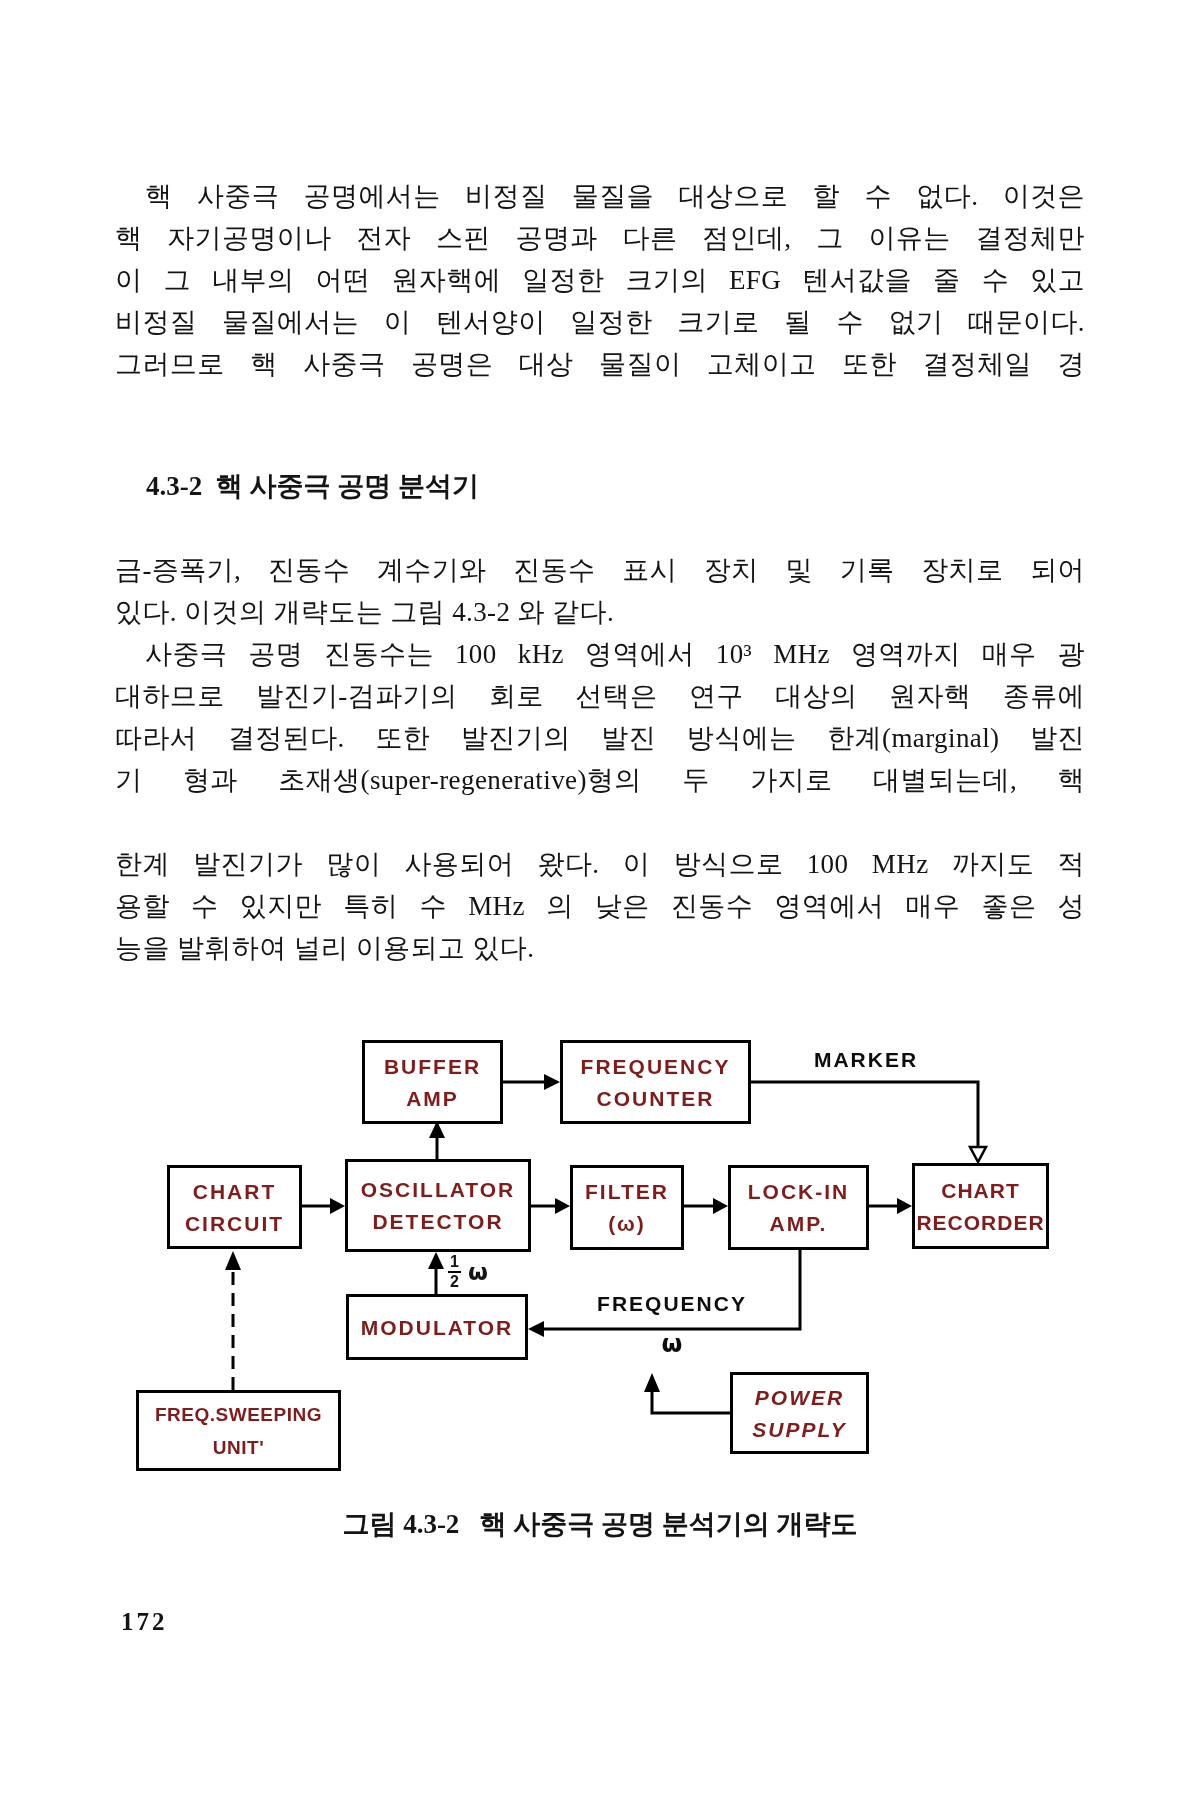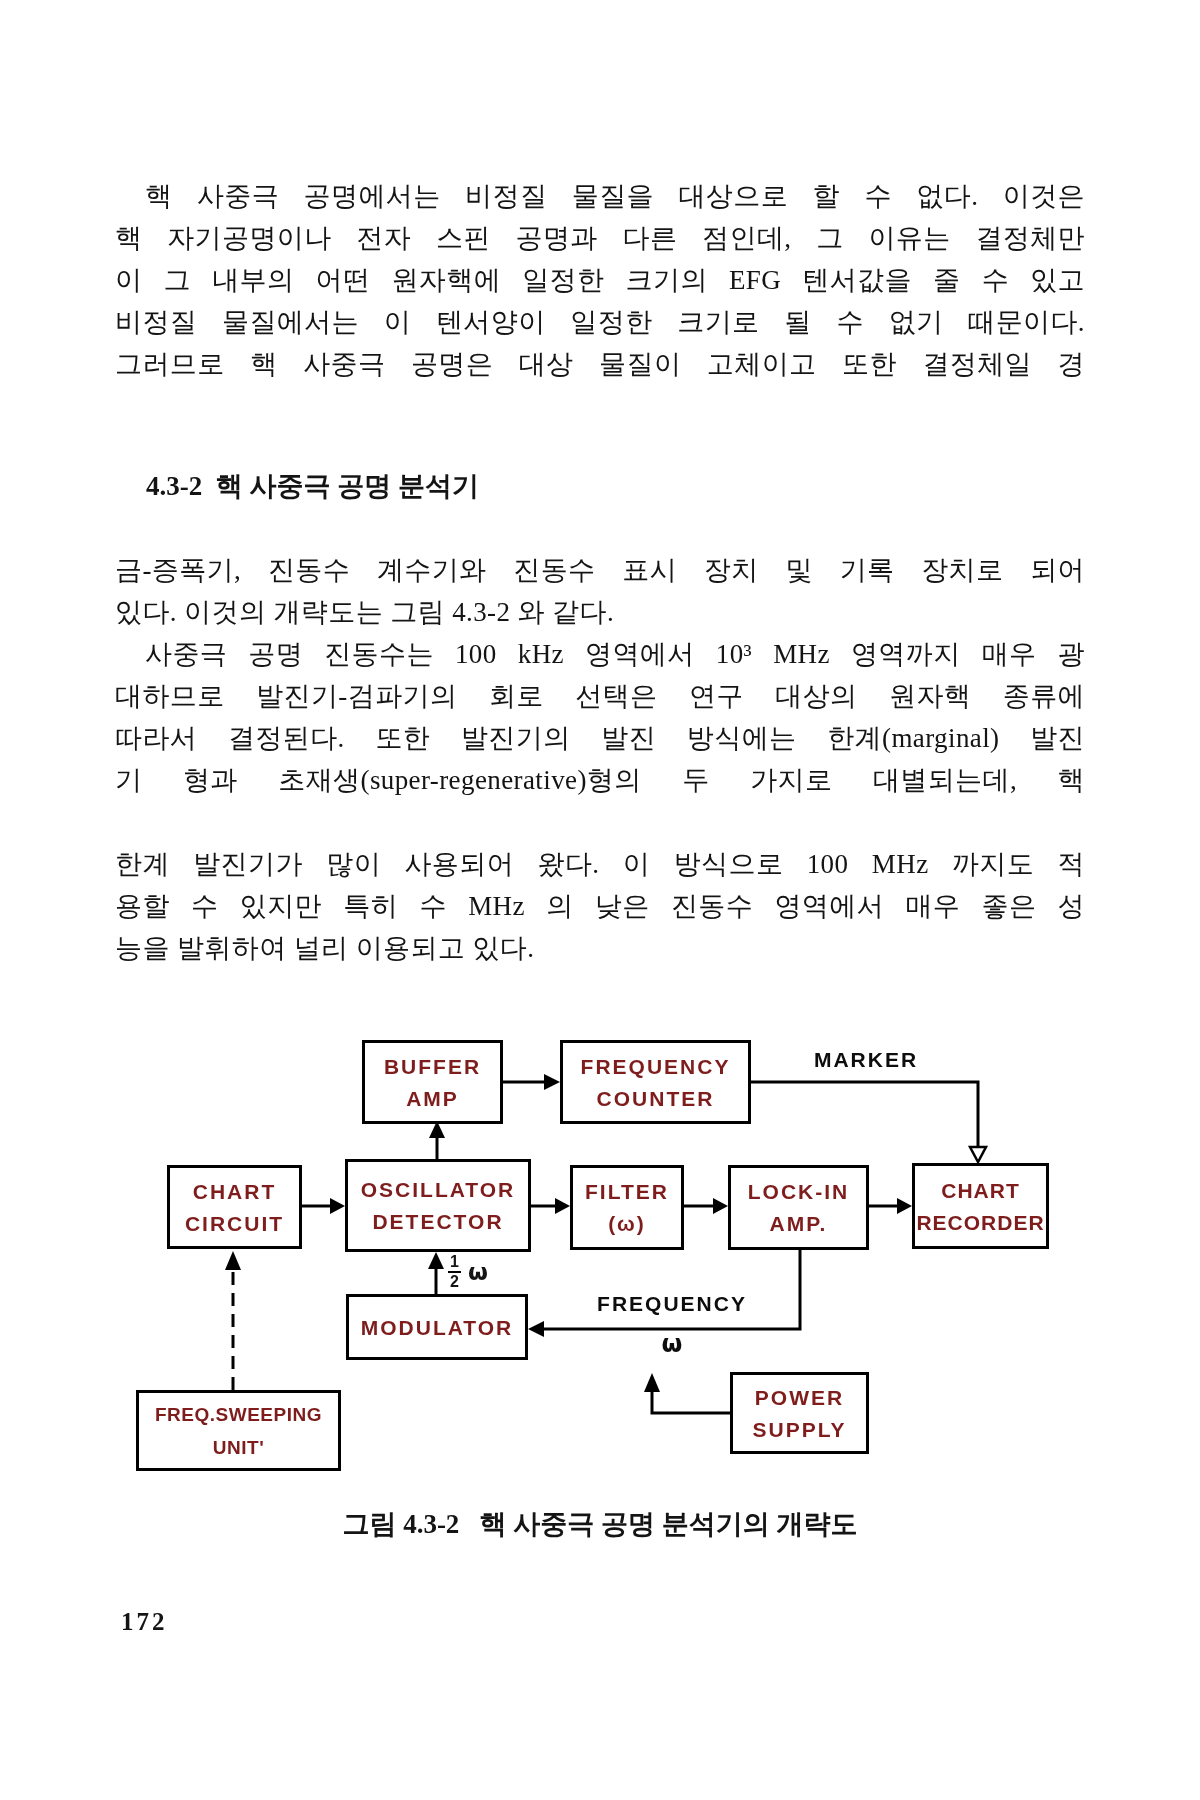--- a/index.html
+++ b/index.html
@@ -39,21 +39,21 @@
   }
   .b-buffer   { left:362px; top:1040px; width:141px; height:84px; }
   .b-freq     { left:560px; top:1040px; width:191px; height:84px; }
   .b-tank     { left:167px; top:1165px; width:135px; height:84px; }
   .b-osc      { left:345px; top:1159px; width:186px; height:93px; }
   .b-filter   { left:570px; top:1165px; width:114px; height:85px; }
   .b-lockin   { left:728px; top:1165px; width:141px; height:85px; }
   .b-chart    { left:912px; top:1163px; width:137px; height:86px; letter-spacing:1px; }
   .b-mod      { left:346px; top:1294px; width:182px; height:66px; }
   .b-sweep    { left:136px; top:1390px; width:205px; height:81px; font-size:19px; letter-spacing:0.5px; row-gap:14px; }
-  .b-power    { left:730px; top:1372px; width:139px; height:82px; }
+  .b-power    { left:730px; top:1372px; width:139px; height:82px;font-style:italic; }
   .lbl {
     position:absolute; font-family:"Liberation Sans","DejaVu Sans",sans-serif;
     font-weight:bold; font-size:21px; letter-spacing:2px; color:#0d0d0d; text-align:center;
   }
   .lbl-marker    { left:800px; top:1048px; width:132px; }
   .lbl-reference { left:588px; top:1292px; width:168px; }
   .lbl-refomega  { left:642px; top:1330px; width:60px; font-family:"DejaVu Sans",sans-serif; font-size:24px; letter-spacing:0; }
   .half-omega { position:absolute; left:448px; top:1253px; display:flex; align-items:center; column-gap:7px; }
   .frac { display:inline-flex; flex-direction:column; align-items:center;
           font-family:"Liberation Sans",sans-serif; font-weight:bold; font-size:16px; line-height:1.1; }

